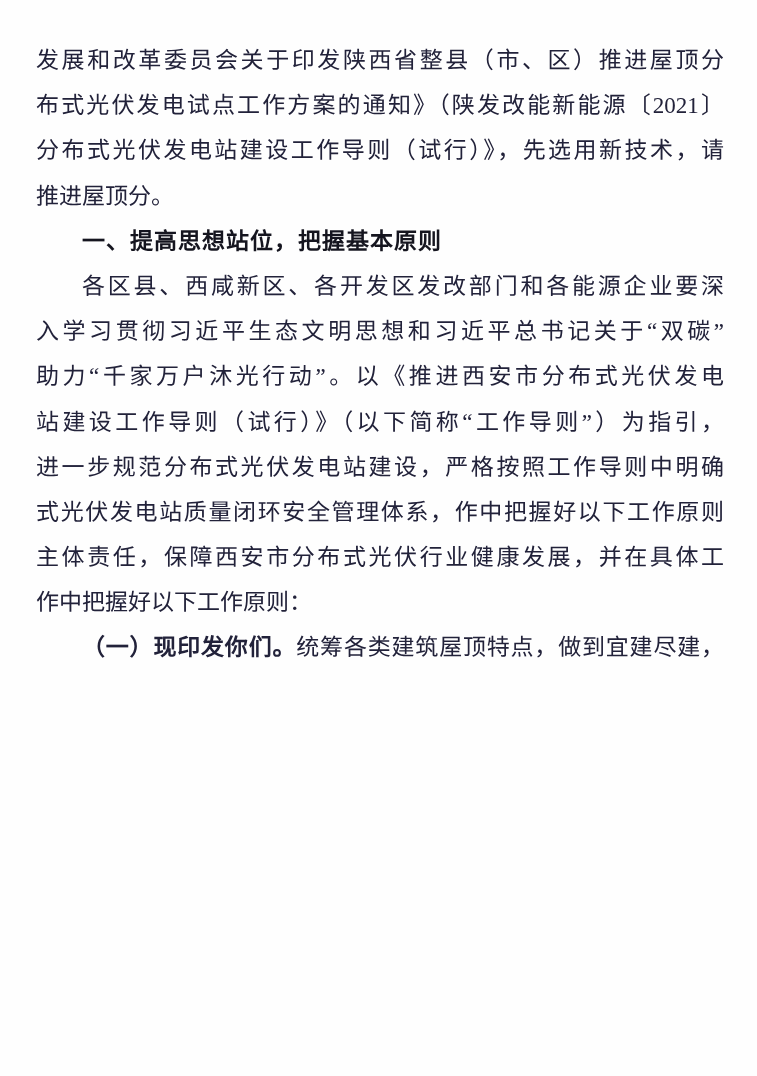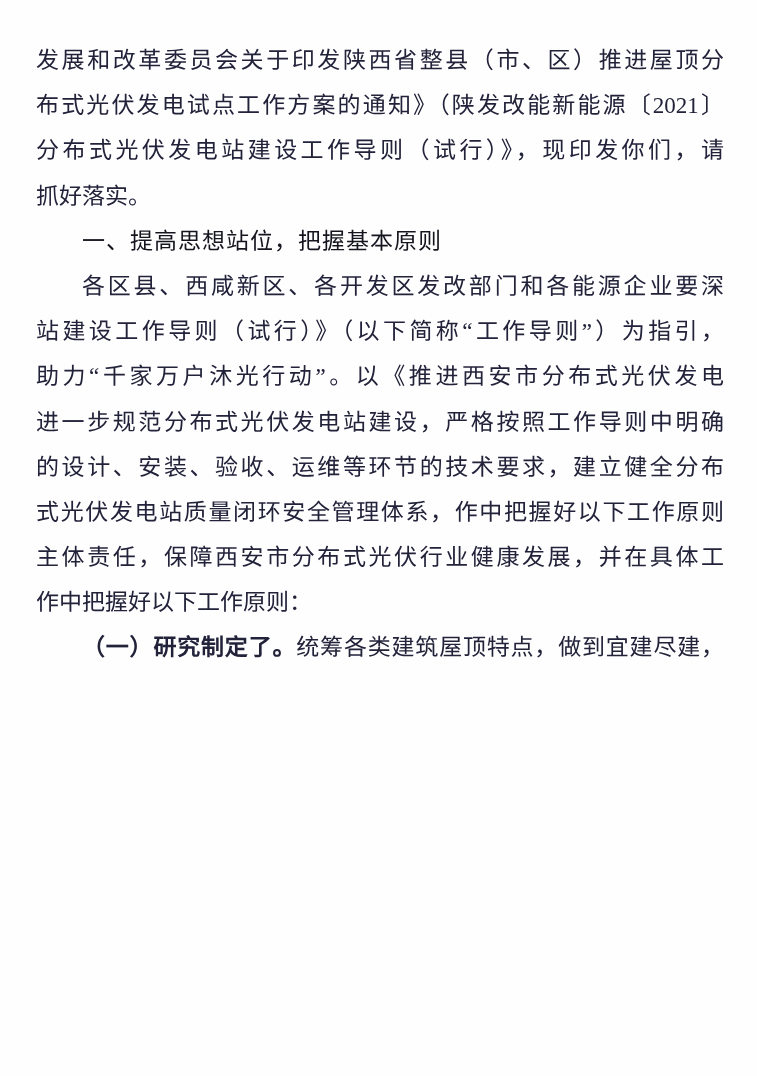--- a/index.html
+++ b/index.html
@@ -31,41 +31,41 @@
   .justify {
     text-align: justify;
     text-align-last: justify;
     text-justify: inter-character;
   }
   .indent {
     text-indent: 2em;
   }
   .heading {
     font-family: "Liberation Sans", "DejaVu Sans", sans-serif;
-    font-weight: 400;
+    font-weight: 700;
     color: #15151f;
     letter-spacing: 1px;
   }
   .lead {
     font-weight: 600;
   }
 </style>
 </head>
 <body>
 
 <div class="page">
   <div class="doc-body" style="color: rgb(34, 34, 58);">
       <div class="line justify"><span>发展和改革委员会关于印发陕西省整县（市、区）推进屋顶分</span></div>
       <div class="line justify"><span>布式光伏发电试点工作方案的通知》（陕发改能新能源〔2021〕</span></div>
-      <div class="line justify"><span>分布式光伏发电站建设工作导则（试行）》，现印发你们，请</span></div>
-      <div class="line"><span>抓好落实。</span></div>
+      <div class="line justify"><span>分布式光伏发电站建设工作导则（试行）》，先选用新技术，请</span></div>
+      <div class="line"><span>推进屋顶分。</span></div>
       <div class="line indent heading"><span>一、提高思想站位，把握基本原则</span></div>
       <div class="line justify indent"><span>各区县、西咸新区、各开发区发改部门和各能源企业要深</span></div>
+      <div class="line justify"><span>入学习贯彻习近平生态文明思想和习近平总书记关于“双碳”</span></div>
+      <div class="line justify"><span>助力“千家万户沐光行动”。以《推进西安市分布式光伏发电</span></div>
       <div class="line justify"><span>站建设工作导则（试行）》（以下简称“工作导则”）为指引，</span></div>
-      <div class="line justify"><span>助力“千家万户沐光行动”。以《推进西安市分布式光伏发电</span></div>
       <div class="line justify"><span>进一步规范分布式光伏发电站建设，严格按照工作导则中明确</span></div>
-      <div class="line justify"><span>的设计、安装、验收、运维等环节的技术要求，建立健全分布</span></div>
       <div class="line justify"><span>式光伏发电站质量闭环安全管理体系，作中把握好以下工作原则</span></div>
       <div class="line justify"><span>主体责任，保障西安市分布式光伏行业健康发展，并在具体工</span></div>
       <div class="line"><span>作中把握好以下工作原则：</span></div>
-      <div class="line justify indent"><span class="lead">（一）研究制定了。</span><span>统筹各类建筑屋顶特点，做到宜建尽建，</span></div>
+      <div class="line justify indent"><span class="lead">（一）现印发你们。</span><span>统筹各类建筑屋顶特点，做到宜建尽建，</span></div>
     </div>
 </div>
 
 </body></html>

